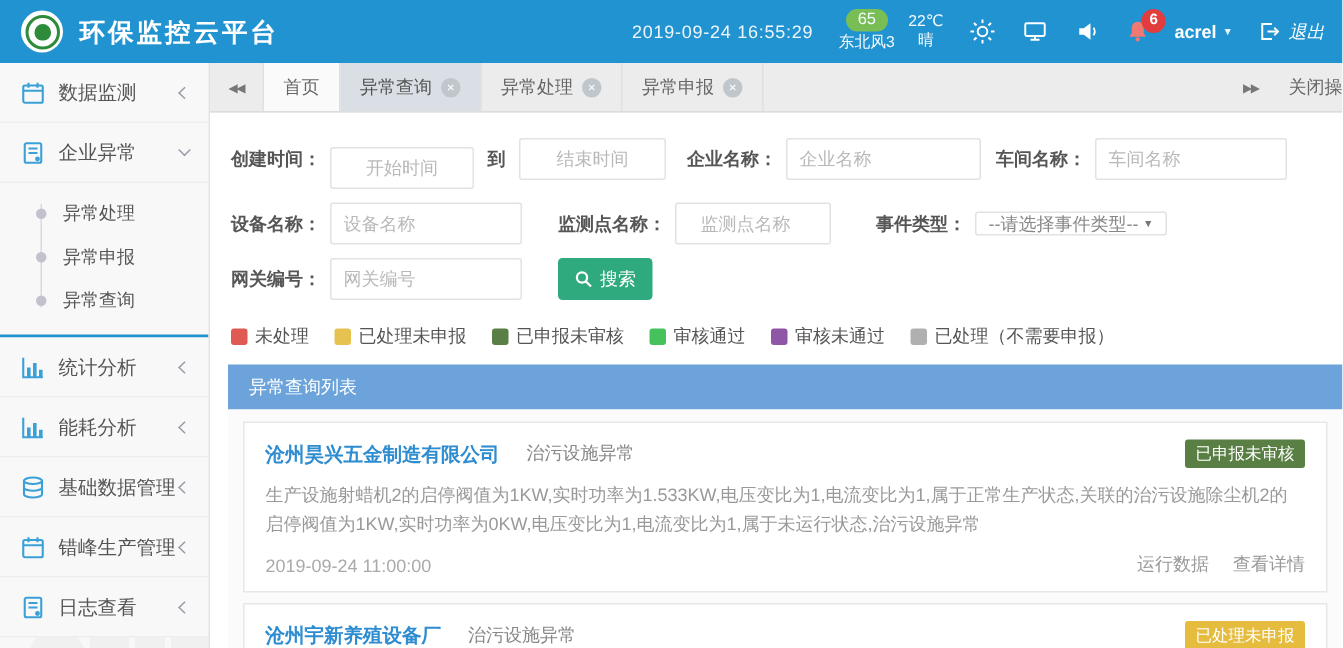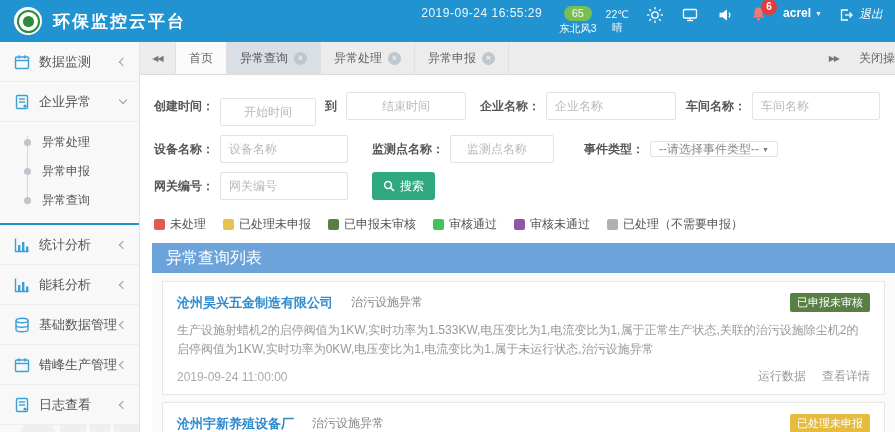--- a/index.html
+++ b/index.html
@@ -5,21 +5,21 @@
   * { box-sizing: border-box; margin: 0; padding: 0; }
   html,body { width:895px; height:432px; overflow:hidden; }
   body { font-family:"Liberation Sans","DejaVu Sans",sans-serif; background:#fff; font-size:12px; }
 
   
   .header { height:42px; background:#2193d0; display:flex; align-items:center; padding:0 12px 0 14px; color:#fff; }
   .logo { width:28px; height:28px; border-radius:50%; background:#fff; display:flex; align-items:center; justify-content:center; flex:none; }
   .logo-ring { width:23px; height:23px; border-radius:50%; border:2px solid #2e8b3a; display:flex; align-items:center; justify-content:center; }
   .logo-core { width:11px; height:11px; border-radius:50% 50% 45% 45%; background:#2e8b3a; }
   .title { font-size:17px; font-weight:bold; margin-left:11px; letter-spacing:2px; }
-  .hright { margin-left:auto; display:flex; align-items:flex-start; gap:17px; }
+  .hright { margin-left:auto; display:flex; align-items:center; gap:17px; }
   .datetime { font-size:12px; opacity:.92; letter-spacing:.5px; }
   .weather { display:flex; gap:9px; align-items:center; line-height:1.25; }
   .wcol { display:flex; flex-direction:column; align-items:center; font-size:10.5px; opacity:.95; }
   .aqi { background:#7ec14f; border-radius:9px; padding:0 8px; font-size:11px; line-height:15px; color:#fff; margin-bottom:1px; }
   .hicon { width:18px; height:18px; display:flex; align-items:center; justify-content:center; cursor:pointer; }
   .bellwrap { position:relative; cursor:pointer; }
   .nbadge { position:absolute; top:-7px; right:-11px; background:#e23c3c; color:#fff; border-radius:50%; min-width:16px; height:16px; line-height:16px; text-align:center; font-size:10px; font-weight:bold; }
   .user { display:flex; align-items:center; gap:4px; font-weight:bold; font-size:12px; cursor:pointer; }
   .caret { font-size:7px; opacity:.9; }
   .logout { display:flex; align-items:center; gap:6px; font-size:12px; cursor:pointer;font-style:italic; }
@@ -63,21 +63,21 @@
   .g2 { margin-left:14px; } .g3 { margin-left:10px; }
   .searchbtn { margin-left:24px; height:28px; padding:0 11px; border:none; border-radius:3px; color:#fff; font-size:12px; display:flex; align-items:center; gap:5px; cursor:pointer; font-family:inherit; }
 
   
   .legend { display:flex; align-items:center; gap:17px; padding:5px 0 10px 14px; flex-wrap:nowrap; }
   .litem { display:flex; align-items:center; gap:5px; font-size:12px; color:#555; }
   .lsw { width:11px; height:11px; border-radius:2px; flex:none; }
 
   
   .listpanel { flex:1; margin-left:12px; display:flex; flex-direction:column; min-height:0; }
-  .listheader { height:30px; flex:none; color:#fff; font-size:16px; display:flex; align-items:center; padding-left:14px; }
+  .listheader { height:30px; flex:none; color:#fff; font-size:12px; display:flex; align-items:center; padding-left:14px; }
   .cards { flex:1; background:#fbfbfb; padding:8px 10px 0 10px; overflow:hidden; }
   .card { background:#fff; border:1px solid #e7e7e7; padding:11px 14px 9px; margin-bottom:7px; }
   .ctop { display:flex; align-items:center; }
   .company { color:#2e8cd0; font-weight:bold; font-size:13px; cursor:pointer; }
   .etype { color:#888; font-size:12px; margin-left:18px; }
   .status { margin-left:auto; color:#fff; font-size:11px; padding:2px 7px; border-radius:2px; }
   .desc { margin-top:9px; font-size:12px; color:#999; line-height:1.6; }
   .cfoot { display:flex; align-items:center; margin-top:9px; font-size:12px; color:#aaa; }
   .clinks { margin-left:auto; display:flex; gap:16px; color:#999; }
   .clinks span { cursor:pointer; }
@@ -272,21 +272,21 @@
         <span class="tscroll">▶▶</span>
         <span>关闭操作</span>
       </div>
     </div>
 
     <div class="filters">
       <div class="frow">
         <span class="flabel">创建时间：</span>
         <input class="finput ctr" style="width: 96px; margin-top: 12px;" placeholder="开始时间">
         <span class="tolabel">到</span>
-        <input class="finput ctr" style="width: 120px;" placeholder="结束时间">
+        <input class="finput ctr" style="width: 98px;" placeholder="结束时间">
         <span class="flabel g2">企业名称：</span>
         <input class="finput" style="width: 130px;" placeholder="企业名称">
         <span class="flabel g3">车间名称：</span>
         <input class="finput" style="width: 128px;" placeholder="车间名称">
       </div>
       <div class="frow">
         <span class="flabel">设备名称：</span>
         <input class="finput" style="width: 128px;" placeholder="设备名称">
         <span class="flabel" style="margin-left:24px">监测点名称：</span>
         <input class="finput" style="width: 104px; padding-left: 16px;" placeholder="监测点名称">

